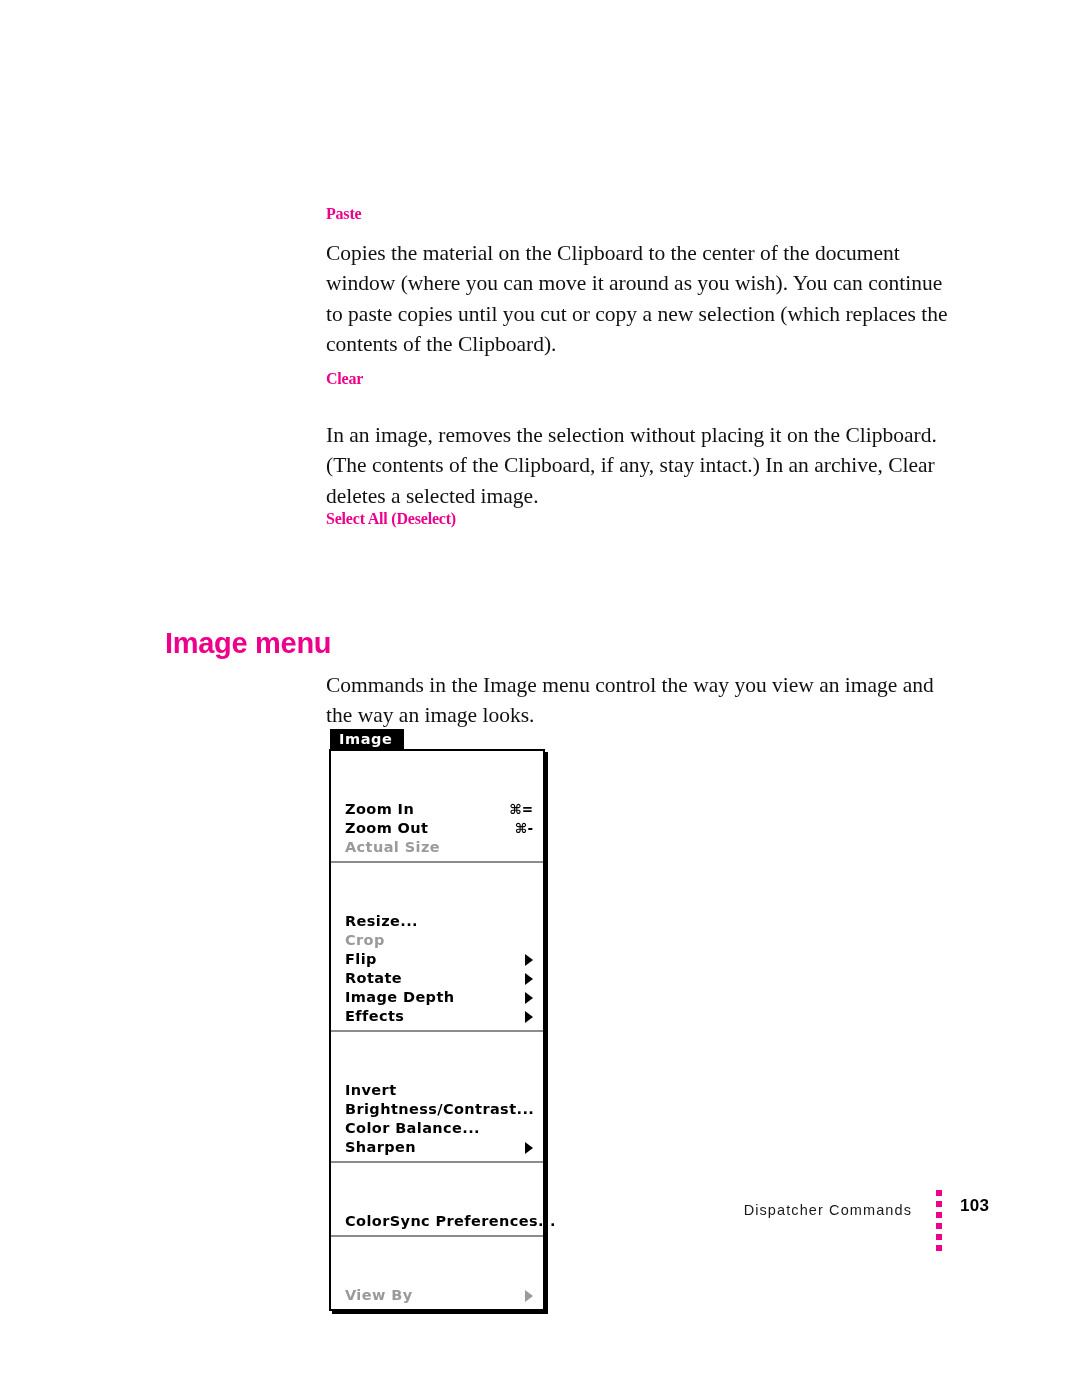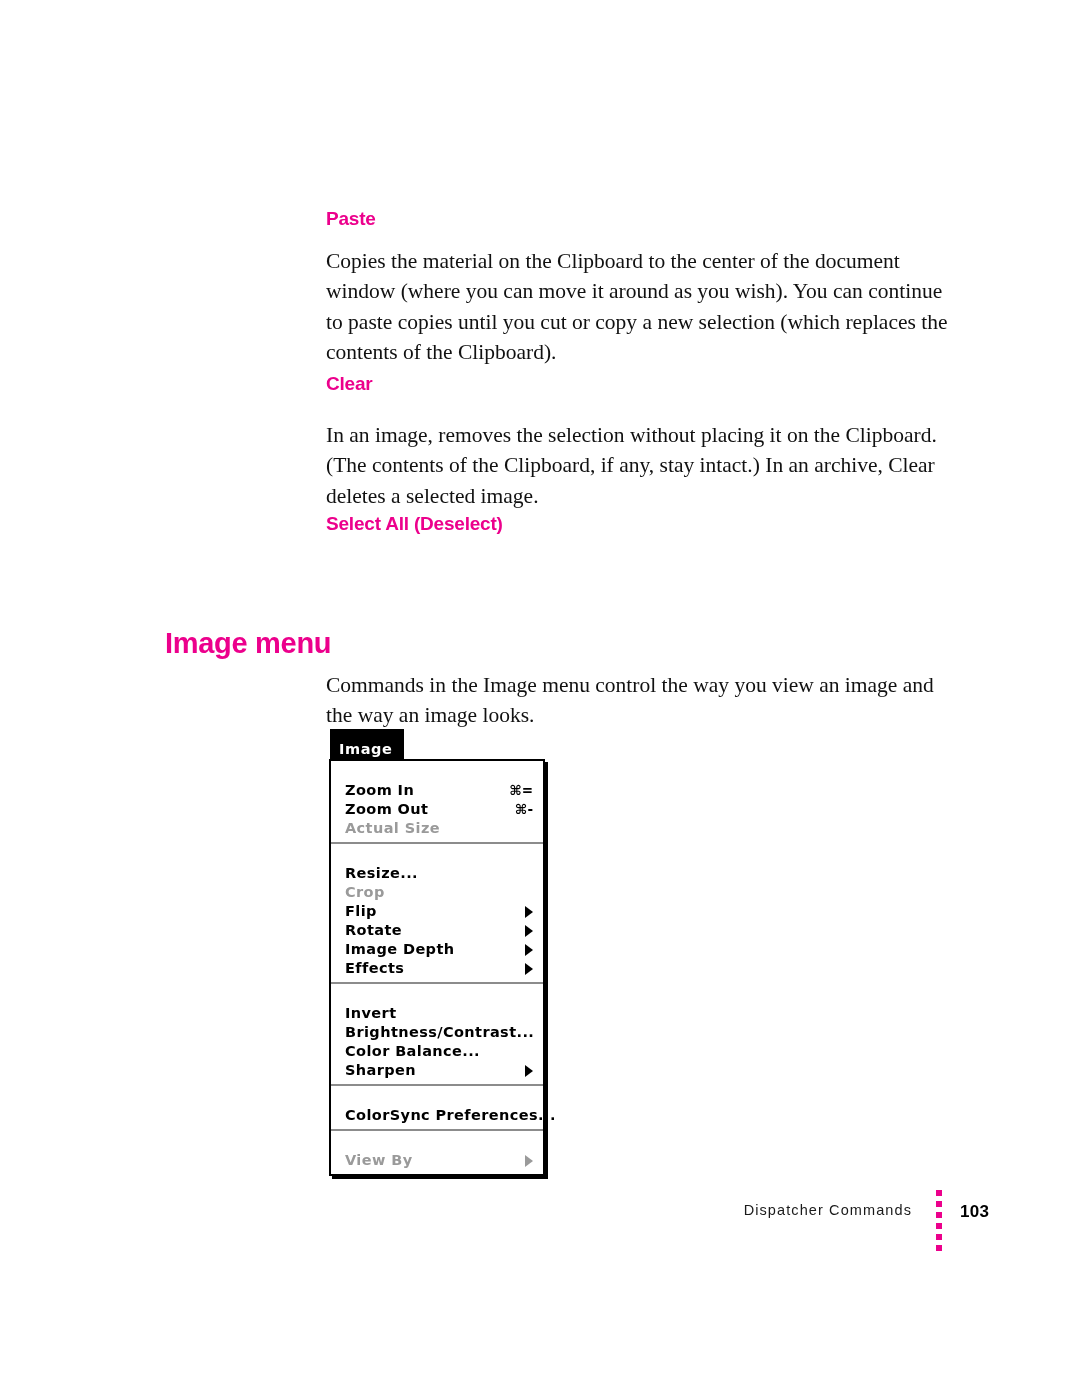--- a/index.html
+++ b/index.html
@@ -22,23 +22,23 @@
     left: 0; top: 0;
     width: 1080px;
     height: 1397px;
     background: #ffffff;
   }
 
   
   .sub-head {
     position: absolute;
     left: 326px;
-    font-family: Liberation Sans, sans-serif;
-    font-weight: bold;
-    font-size: 19px;
+    font-family: Liberation Serif, serif;
+    font-weight: bold;
+    font-size: 16px;
     letter-spacing: -0.2px;
     color: #EC008C;
     white-space: nowrap;
   }
   .chapter-head {
     position: absolute;
     left: 165px;
     font-family: "Liberation Sans", sans-serif;
     font-weight: bold;
     font-size: 29px;
@@ -68,35 +68,36 @@
   }
   .menu-titlebar {
     position: relative;
     display: inline-block;
     background: #000000;
     color: #ffffff;
     font-family: "DejaVu Sans", sans-serif;
     font-weight: bold;
     font-size: 14.5px;
     letter-spacing: 0.6px;
-    padding: 12px 11px 3px 9px;
+    padding: 2px 11px 3px 9px;
     line-height: 16px;
     margin-left: 1px;
   }
   .menu-body {
     position: relative;
     margin-top: -1px;
     background: #ffffff;
     border: 2px solid #000000;
     box-shadow: 3px 3px 0 0 #000000;
     padding: 0;
   }
   .menu-group {
     border-bottom: 2px solid #8c8c8c;
     padding: 20px 0 4px 0;
+    margin-top: 29px;
   }
   .menu-group:last-child {
     border-bottom: none;
   }
   .menu-item {
     position: relative;
     display: block;
     height: 19px;
     line-height: 19px;
     padding: 0 10px 0 14px;
@@ -161,35 +162,35 @@
   #footer-dots span {
     display: block;
     width: 6px;
     height: 6px;
     background: #EC008C;
     margin-bottom: 5px;
   }
   #footer-page {
     position: absolute;
     left: 960px;
-    top: 6px;
+    top: 0;
     font-family: "Liberation Sans", sans-serif;
     font-weight: bold;
     font-size: 17px;
     letter-spacing: 0.3px;
     color: #000000;
   }
 </style>
 </head>
 <body>
 
 <div id="page">
 
   <h2 class="sub-head" style="top:192px;">Paste</h2>
-  <p class="body-text" style="top:224px;">Copies the material on the Clipboard to the center of the document window (where you can move it around as you wish). You can continue to paste copies until you cut or copy a new selection (which replaces the contents of the Clipboard).</p>
+  <p class="body-text" style="top:216px;">Copies the material on the Clipboard to the center of the document window (where you can move it around as you wish). You can continue to paste copies until you cut or copy a new selection (which replaces the contents of the Clipboard).</p>
 
   <h2 class="sub-head" style="top:357px;">Clear</h2>
   <p class="body-text" style="top:398px;">In an image, removes the selection without placing it on the Clipboard. (The contents of the Clipboard, if any, stay intact.) In an archive, Clear deletes a selected image.</p>
 
   <h2 class="sub-head" style="top:497px;">Select All (Deselect)</h2>
 
   <h1 class="chapter-head" style="top:608px;">Image menu</h1>
   <p class="body-text" style="top:648px;">Commands in the Image menu control the way you view an image and the way an image looks.</p>
 
   <div id="menu-figure">

